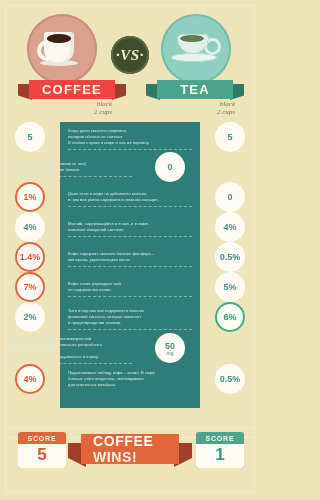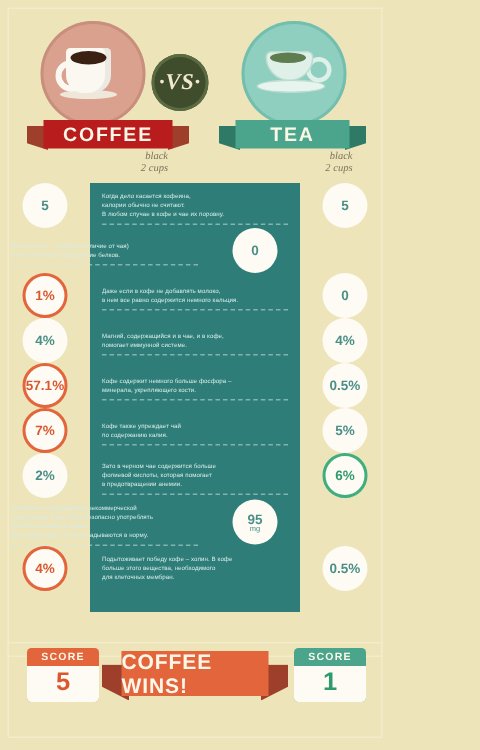--- a/index.html
+++ b/index.html
@@ -66,21 +66,21 @@
   .tcup-handle{
     position:absolute;left:33px;top:4px;width:11px;height:11px;
     border:3px solid #dff0e9;border-radius:50%;
   }
   .tcup-saucer{
     position:absolute;left:0;top:19px;width:44px;height:7px;
     background:#e8f4ee;border:1px solid #bcdcd0;border-radius:50%;
   }
 
   .vs-badge{
-    position:absolute;left:101px;top:36px;width:38px;height:38px;
+    position:absolute;left:111px;top:36px;width:38px;height:38px;
     border-radius:50%;background:#3f4d2c;
     box-shadow:inset 0 0 0 2px #5a6b42;
     display:flex;align-items:center;justify-content:center;
   }
   .vs-badge span{
     color:#f2ead0;font-family:"Liberation Serif",serif;
     font-size:15px;font-weight:bold;font-style:italic;letter-spacing:.5px;
   }
 
   .ribbon{position:absolute;top:80px;height:19px;}
@@ -91,21 +91,21 @@
   .ribbon .tail.r{right:0;}
   .ribbon .plate{
     position:absolute;left:11px;right:11px;height:19px;
     display:flex;align-items:center;justify-content:center;
   }
   .ribbon .plate span{
     font-size:13px;font-weight:bold;letter-spacing:1.2px;color:#fbf6e6;
     font-family:"Liberation Sans",sans-serif;
   }
   .ribbon.coffee{left:18px;width:108px;}
-  .ribbon.coffee .plate{background:#b91c1c;text-align:center;}
+  .ribbon.coffee .plate{background:#ef4444;text-align:center;}
   .ribbon.coffee .tail{background:#9e3f2c;
     clip-path:polygon(0 0,100% 0,100% 100%,0 72%);}
   .ribbon.coffee .tail.r{clip-path:polygon(0 0,100% 0,100% 72%,0 100%);}
   .ribbon.tea{left:146px;width:98px;}
   .ribbon.tea .plate{background:#4aa58c;}
   .ribbon.tea .tail{background:#2f7a66;
     clip-path:polygon(0 0,100% 0,100% 100%,0 72%);}
   .ribbon.tea .tail.r{clip-path:polygon(0 0,100% 0,100% 72%,0 100%);}
 
   .subcap{
@@ -174,21 +174,21 @@
   .score-box.tea{left:196px;background:#4aa58c;}
   .score-box.tea .num{color:#2f9b6d;}
 
   .win-ribbon{position:absolute;left:68px;top:16px;width:124px;height:30px;}
   .win-ribbon .tail{position:absolute;top:9px;width:18px;height:24px;
     background:#9e3f2c;}
   .win-ribbon .tail.l{left:0;clip-path:polygon(0 0,100% 0,100% 100%,0 62%);}
   .win-ribbon .tail.r{right:0;clip-path:polygon(0 0,100% 0,100% 62%,0 100%);}
   .win-ribbon .plate{
     position:absolute;left:13px;right:13px;top:0;height:30px;
-    background:#e2653c;display:flex;align-items:center;justify-content:center;
+    background:#e2653c;display:flex;align-items:center;justify-content:center;padding-left:12px;
   }
   .win-ribbon .plate span{
     color:#fdf7e8;font-size:14px;font-weight:bold;letter-spacing:.6px;
   }
 </style>
 </head>
 <body>
 
 <div class="card">
   <div class="inset-border"></div>
@@ -314,21 +314,21 @@
           </div>
           <div class="cell">
             <div class="pill">
               <div class="v">4%</div>
             </div>
           </div>
         </div>
         <div class="row">
           <div class="cell">
             <div class="pill win-coffee">
-              <div class="v">57.1%</div>
+              <div class="v">1.4%</div>
             </div>
           </div>
           <div class="mid">
             <div class="mid-text">
               <div>Кофе содержит немного больше фосфора –</div>
               <div>минерала, укрепляющего кости.</div>
             </div>
             <div class="divider"></div>
           </div>
           <div class="cell">
@@ -381,21 +381,21 @@
             <div class="mid-text">
               <div>Согласно исследованиям некоммерческой</div>
               <div>организации Mayo Clinic безопасно употреблять</div>
               <div>до 500 мг кофеина в день.</div>
               <div>Две чашки кофе, а чая укладываются в норму.</div>
             </div>
             <div class="divider"></div>
           </div>
           <div class="cell">
             <div class="pill">
-              <div class="v">95</div>
+              <div class="v">50</div>
               <div class="u">mg</div>
             </div>
           </div>
         </div>
         <div class="row">
           <div class="cell">
             <div class="pill win-coffee">
               <div class="v">4%</div>
             </div>
           </div>

